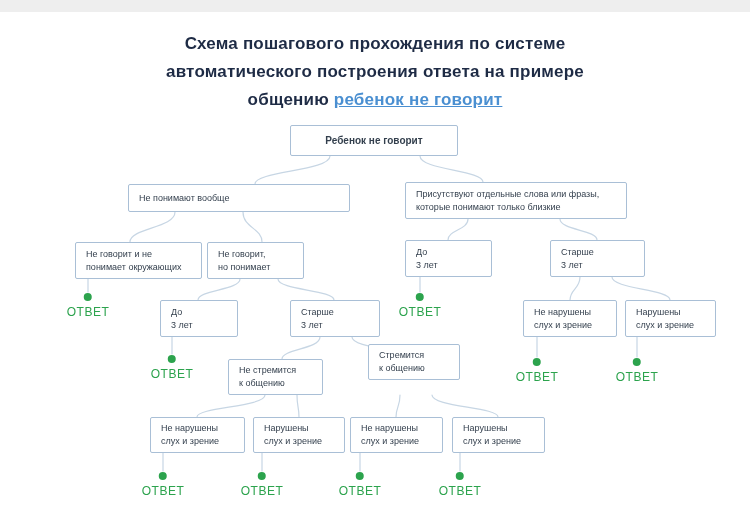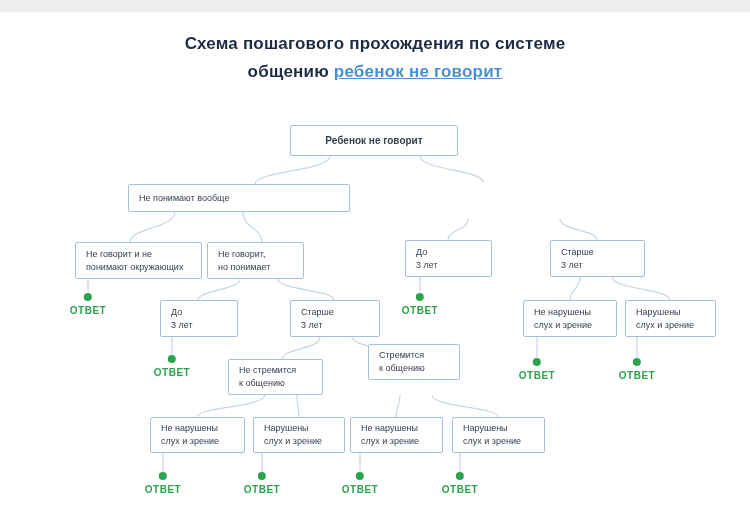--- a/index.html
+++ b/index.html
@@ -6,29 +6,30 @@
   body { margin: 0; background: #eeeeee; font-family: "Liberation Sans", sans-serif; }
   .canvas { position: relative; width: 750px; height: 532px; background: #ffffff; margin: 12px auto; overflow: hidden; }
   .title { position: absolute; top: 18px; left: 0; width: 100%; text-align: center; font-weight: bold; font-size: 17px; line-height: 28px; color: #1e2b45; letter-spacing: 0.2px; }
   .title .link { color: #4a8fd1; text-decoration: underline; cursor: pointer; }
   .connectors { position: absolute; top: 0; left: 0; }
   .connectors path { stroke: #c7d6e4; stroke-width: 1.2; fill: none; stroke-linecap: round; }
   .node { position: absolute; background: #fff; border: 1px solid #a9bfd6; border-radius: 2px; color: #333f4d; font-size: 9px; line-height: 1.4; display: flex; align-items: center; padding: 3px 10px; white-space: pre-line; }
   .node.root { justify-content: center; text-align: center; font-weight: bold; font-size: 10px; }
   .answer { position: absolute; transform: translateX(-50%); display: flex; flex-direction: column; align-items: center; gap: 4px; }
   .answer .dot { width: 8px; height: 8px; border-radius: 50%; background: #2ca34d; }
-  .answer .label { font-size: 10px; font-weight: bold; color: #2ca34d; letter-spacing: 0.5px; }
+  .answer .label { font-size: 12px; font-weight: normal; color: #2ca34d; letter-spacing: 0.5px; }
 </style>
 </head>
 <body>
 
 <div class="canvas">
 
   <div class="title">
     <div>Схема пошагового прохождения по системе</div>
+    <div>автоматического построения ответа на примере</div>
     <div><span>общению </span><span class="link">ребенок не говорит</span></div>
   </div>
 
   <svg class="connectors" width="750" height="532" viewBox="0 0 750 532">
     <path d="M330 144 C330 159 255 159 255 172"></path>
     <path d="M420 144 C420 158 483 158 483 170"></path>
     <path d="M175 200 C175 216 130 216 130 230"></path>
     <path d="M243 200 C243 216 262 216 262 230"></path>
     <path d="M88 267 L88 280"></path>
     <path d="M240 267 C240 278 198 278 198 288"></path>
@@ -49,23 +50,25 @@
     <path d="M420 265 L420 280"></path>
     <path d="M580 265 C580 277 570 277 570 288"></path>
     <path d="M612 265 C612 277 670 277 670 288"></path>
     <path d="M537 325 L537 345"></path>
     <path d="M637 325 L637 345"></path>
   </svg>
 
   <div class="node root" style="left:290px;top:113px;width:168px;height:31px">Ребенок не говорит</div>
 
   <div class="node" style="left:128px;top:172px;width:222px;height:28px">Не понимают вообще</div>
+  <div class="node" style="left:405px;top:170px;width:222px;height:37px">Присутствуют отдельные слова или фразы,
+которые понимают только близкие</div>
 
   <div class="node" style="left:75px;top:230px;width:127px;height:37px">Не говорит и не
-понимают окружающих</div>
+понимает окружающих</div>
   <div class="node" style="left:207px;top:230px;width:97px;height:37px">Не говорит,
 но понимает</div>
   <div class="node" style="left:405px;top:228px;width:87px;height:37px">До
 3 лет</div>
   <div class="node" style="left:550px;top:228px;width:95px;height:37px">Старше
 3 лет</div>
 
   <div class="node" style="left:160px;top:288px;width:78px;height:37px">До
 3 лет</div>
   <div class="node" style="left:290px;top:288px;width:90px;height:37px">Старше

